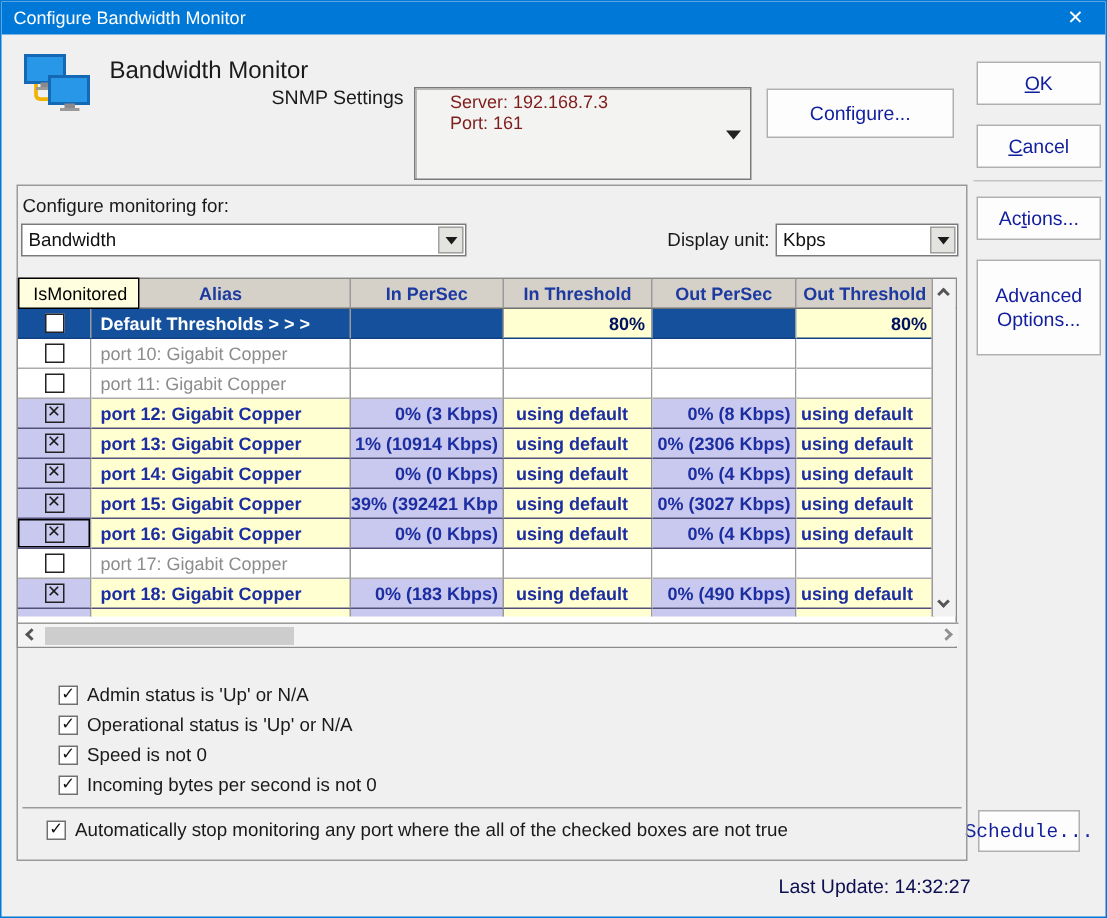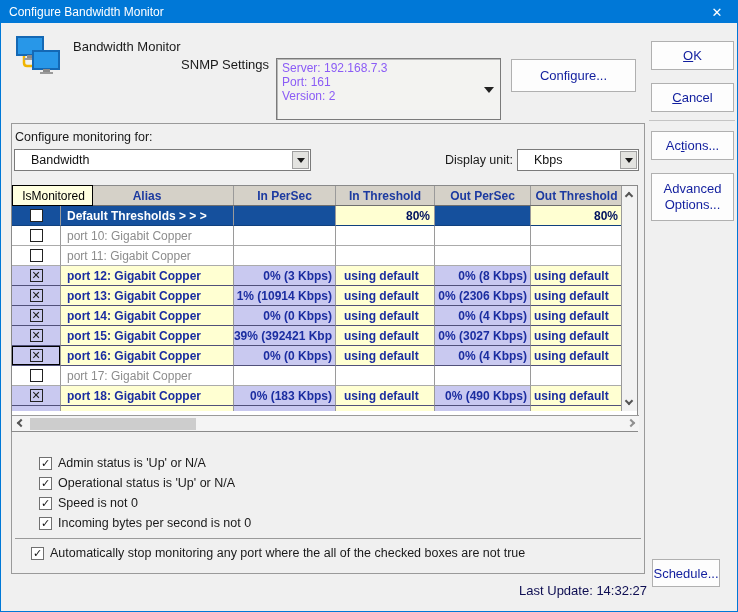--- a/index.html
+++ b/index.html
@@ -2,41 +2,41 @@
 <html><head>
 <meta charset="utf-8">
 <style>
   html,body{margin:0;padding:0;background:#c9c9c9;}
   *{box-sizing:border-box;font-family:"Liberation Sans","DejaVu Sans",sans-serif;}
   .window{position:relative;width:738px;height:612px;background:#f0f0f0;border:1px solid #0078d7;overflow:hidden;}
   .titlebar{position:absolute;left:0;top:0;width:100%;height:22px;background:#0078d7;color:#fff;
     display:flex;align-items:center;padding-left:8px;font-size:12px;}
   .close-btn{position:absolute;right:0;top:0;width:40px;height:22px;display:flex;align-items:center;justify-content:center;
     color:#fff;font-size:13px;cursor:default;}
-  .app-label{position:absolute;left:72px;top:38px;font-size:13px;color:#1a1a1a;}
+  .app-label{position:absolute;left:72px;top:38px;font-size:16px;color:#1a1a1a;}
   .snmp-label{position:absolute;left:150px;top:56px;width:118px;text-align:right;font-size:13px;color:#1a1a1a;}
   .snmp-box{position:absolute;left:275px;top:57px;width:225px;height:62px;background:#f3f3f1;
-    border:1px solid #7a7a7a;box-shadow:inset 1px 1px 0 #b8b8b8;padding:2px 20px 2px 5px;
-    font-size:12px;line-height:14px;color:#8b5cf6;}
+    border:1px solid #7a7a7a;box-shadow:inset 1px 1px 0 #b8b8b8;padding:2px 20px 2px 23px;
+    font-size:12px;line-height:14px;color:#7f1d1d;}
   .snmp-arrow{position:absolute;right:6px;top:28px;width:0;height:0;border-left:5px solid transparent;
     border-right:5px solid transparent;border-top:6px solid #222;}
   .btn{position:absolute;background:#fdfdfd;border:1px solid #b0b0b0;color:#111e9e;font-size:13px;
     display:flex;align-items:center;justify-content:center;text-align:center;cursor:default;}
   .btn u{text-decoration:underline;}
   #btn-configure{left:510px;top:58px;width:125px;height:33px;}
   #btn-ok{left:650px;top:40px;width:83px;height:29px;}
   #btn-cancel{left:650px;top:82px;width:83px;height:29px;}
   .side-sep{position:absolute;left:648px;top:119px;width:86px;height:1px;background:#c4c4c4;}
   #btn-actions{left:650px;top:130px;width:83px;height:29px;}
-  #btn-advanced{left:650px;top:172px;width:83px;height:48px;padding:4px;line-height:16px;}
-  #btn-schedule{left:651px;top:558px;width:68px;height:28px;}
+  #btn-advanced{left:650px;top:172px;width:83px;height:64px;padding:4px;line-height:16px;}
+  #btn-schedule{left:651px;top:539px;width:68px;height:28px;font-family:Liberation Mono, monospace;}
   .groupbox{position:absolute;left:10px;top:122px;width:634px;height:451px;border:1px solid #9a9a9a;}
   .cmf-label{position:absolute;left:14px;top:129px;font-size:12.5px;color:#1a1a1a;}
   .combo{position:absolute;height:22px;background:#fff;border:1px solid #7a7a7a;font-size:12.5px;color:#111;
-    display:flex;align-items:center;padding-left:16px;}
+    display:flex;align-items:center;padding-left:4px;}
   #combo-configure-for{left:13px;top:148px;width:297px;}
   .du-label{position:absolute;left:420px;top:152px;width:92px;text-align:right;font-size:12.5px;color:#1a1a1a;}
   #combo-display-unit{left:516px;top:148px;width:122px;}
   .combo-btn{position:absolute;right:1px;top:1px;bottom:1px;width:17px;background:#e3e3e0;border:1px solid #a0a0a0;
     display:flex;align-items:center;justify-content:center;}
   .combo-btn::after{content:"";width:0;height:0;border-left:4px solid transparent;border-right:4px solid transparent;
     border-top:5px solid #1a1a1a;}
   
   .grid{position:absolute;left:10px;top:184px;width:627px;height:247px;border:1px solid #8a8a8a;background:#fff;}
   .thead{position:relative;display:grid;grid-template-columns:49px 173px 102px 99px 96px 92px;height:20px;
@@ -107,21 +107,20 @@
       <rect x="25" y="39" width="13" height="2" fill="#9a9a9a"></rect>
     </svg>
   </div>
 
   <div class="app-label">Bandwidth Monitor</div>
   <div class="snmp-label">SNMP Settings</div>
 
   <div class="snmp-box">
     <div>Server: 192.168.7.3</div>
     <div>Port: 161</div>
-    <div>Version: 2</div>
     <span class="snmp-arrow"></span>
   </div>
 
   <div class="btn" id="btn-configure">Configure...</div>
   <div class="btn" id="btn-ok"><u>O</u>K</div>
   <div class="btn" id="btn-cancel"><u>C</u>ancel</div>
   <div class="side-sep"></div>
   <div class="btn" id="btn-actions">Ac<u>t</u>ions...</div>
   <div class="btn" id="btn-advanced">Advanced Options...</div>
   <div class="btn" id="btn-schedule">Schedule...</div>

